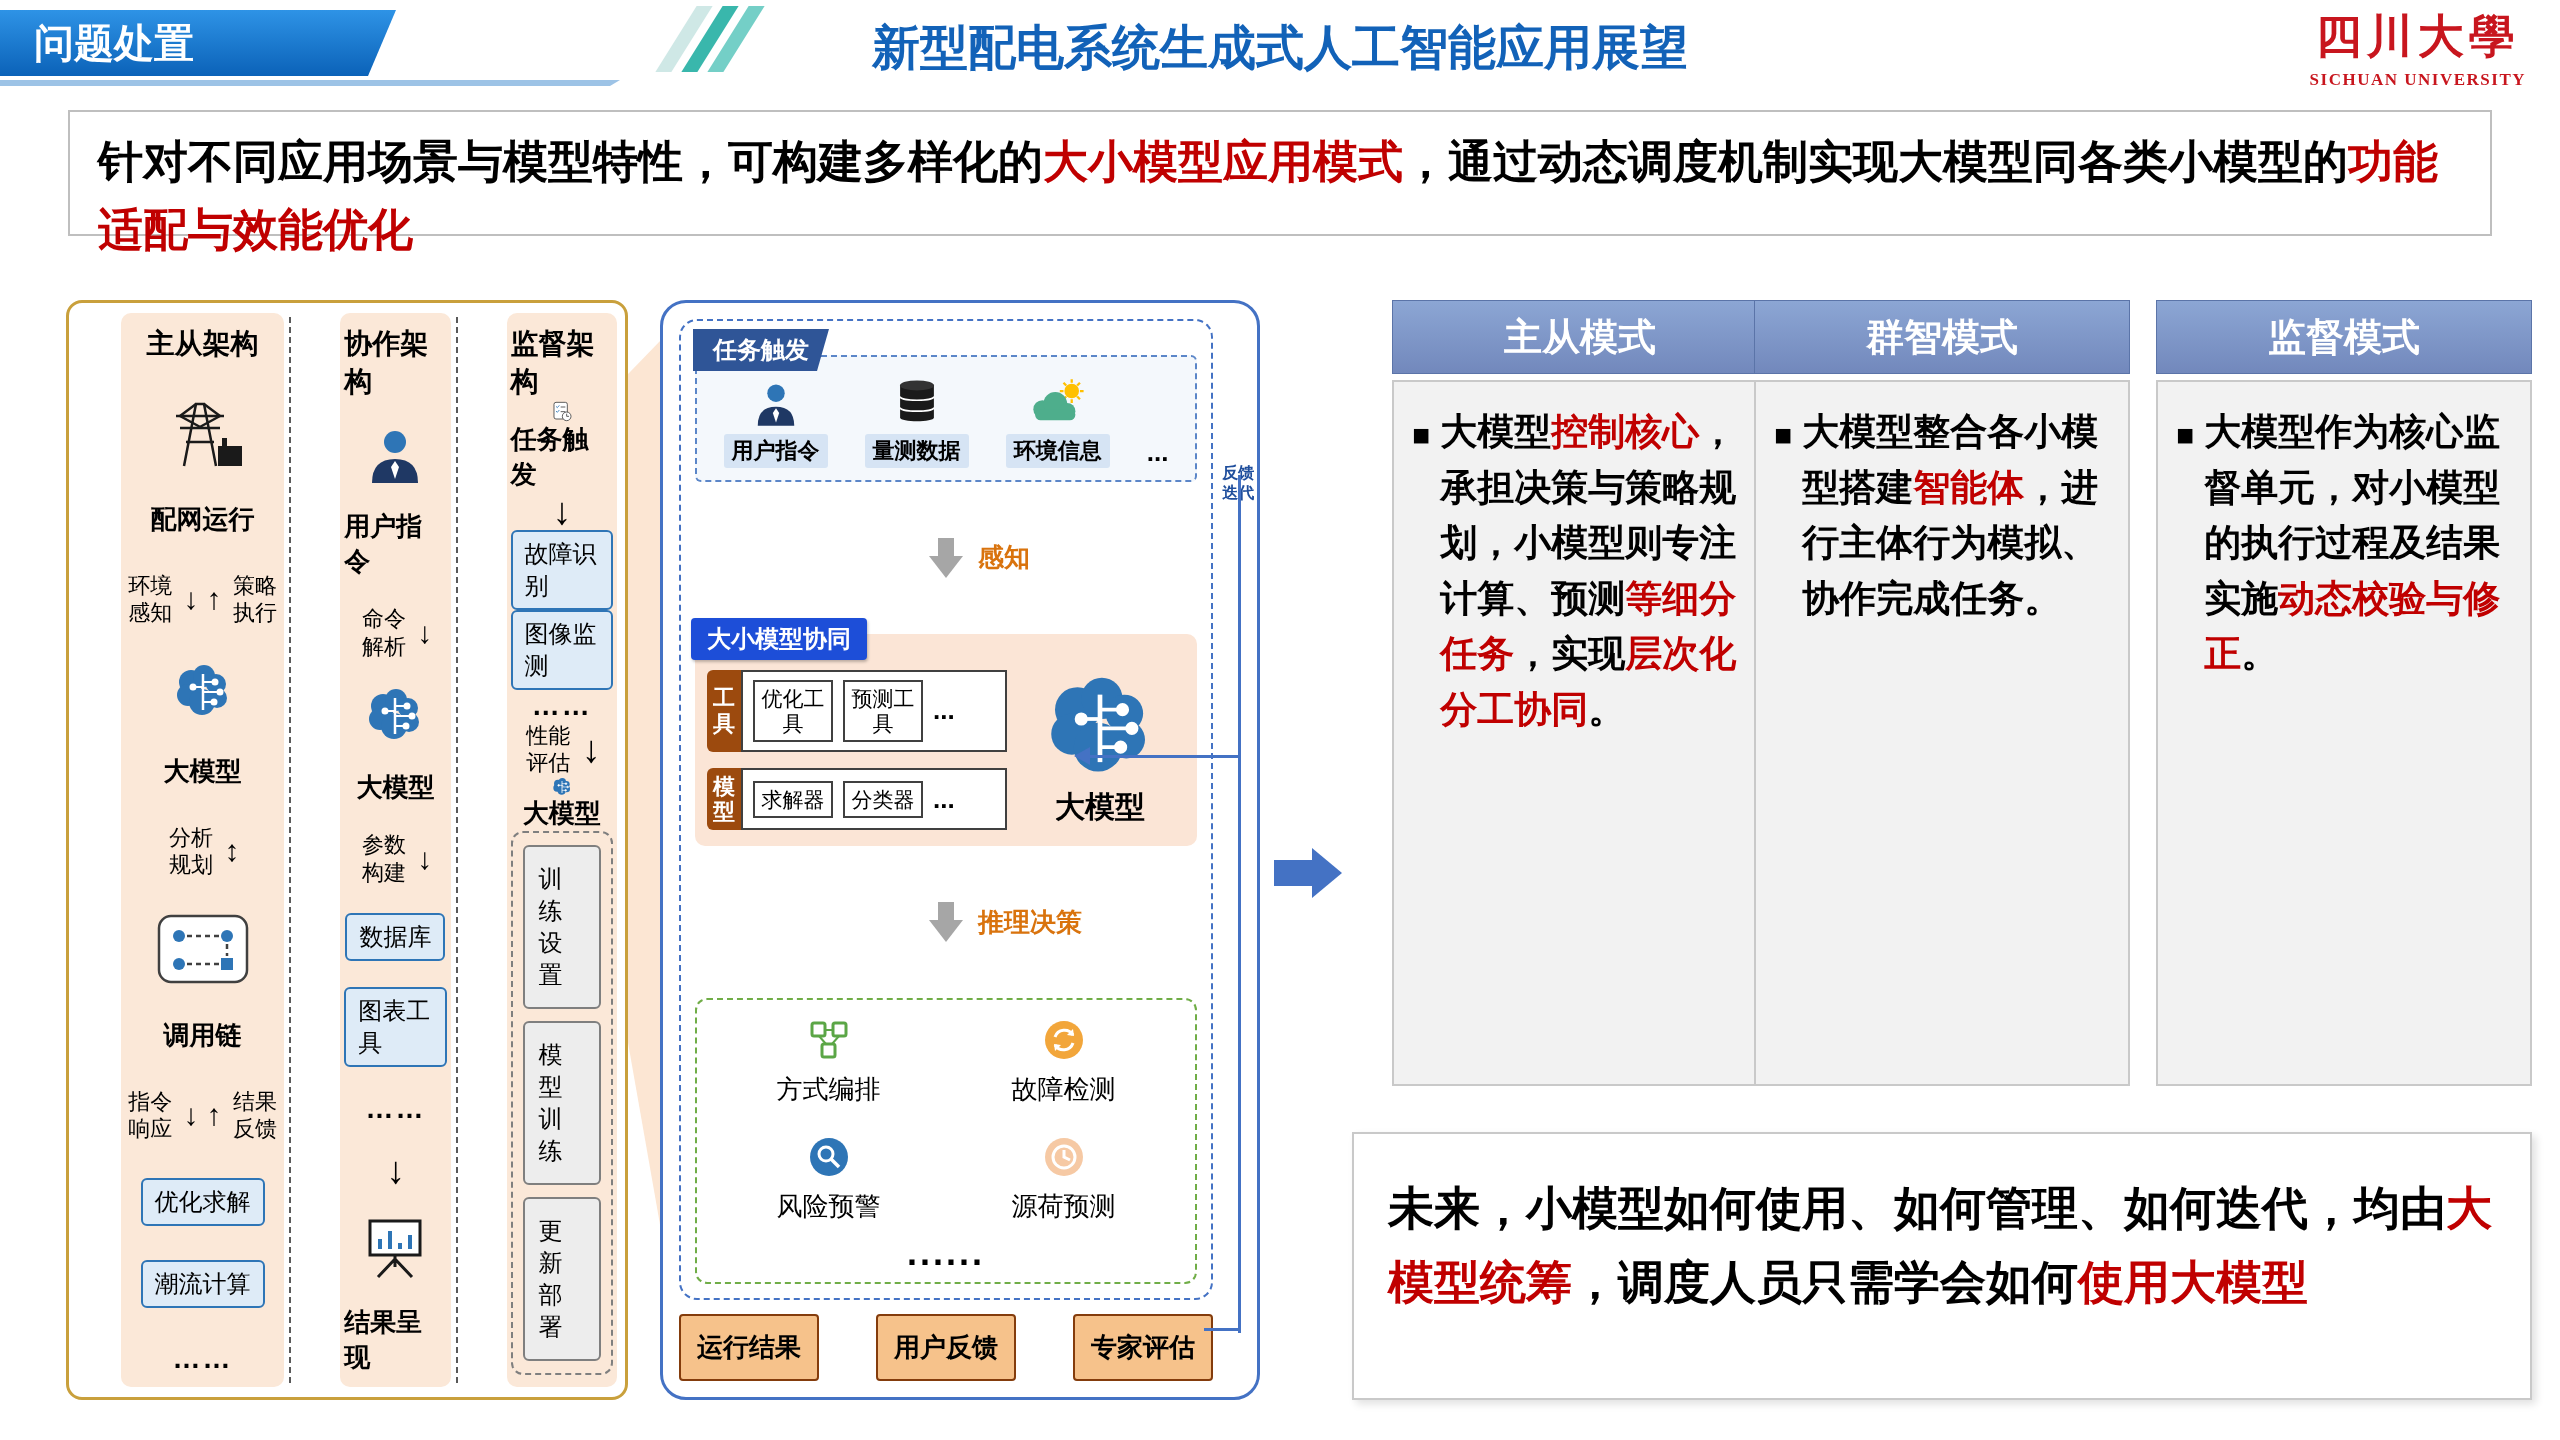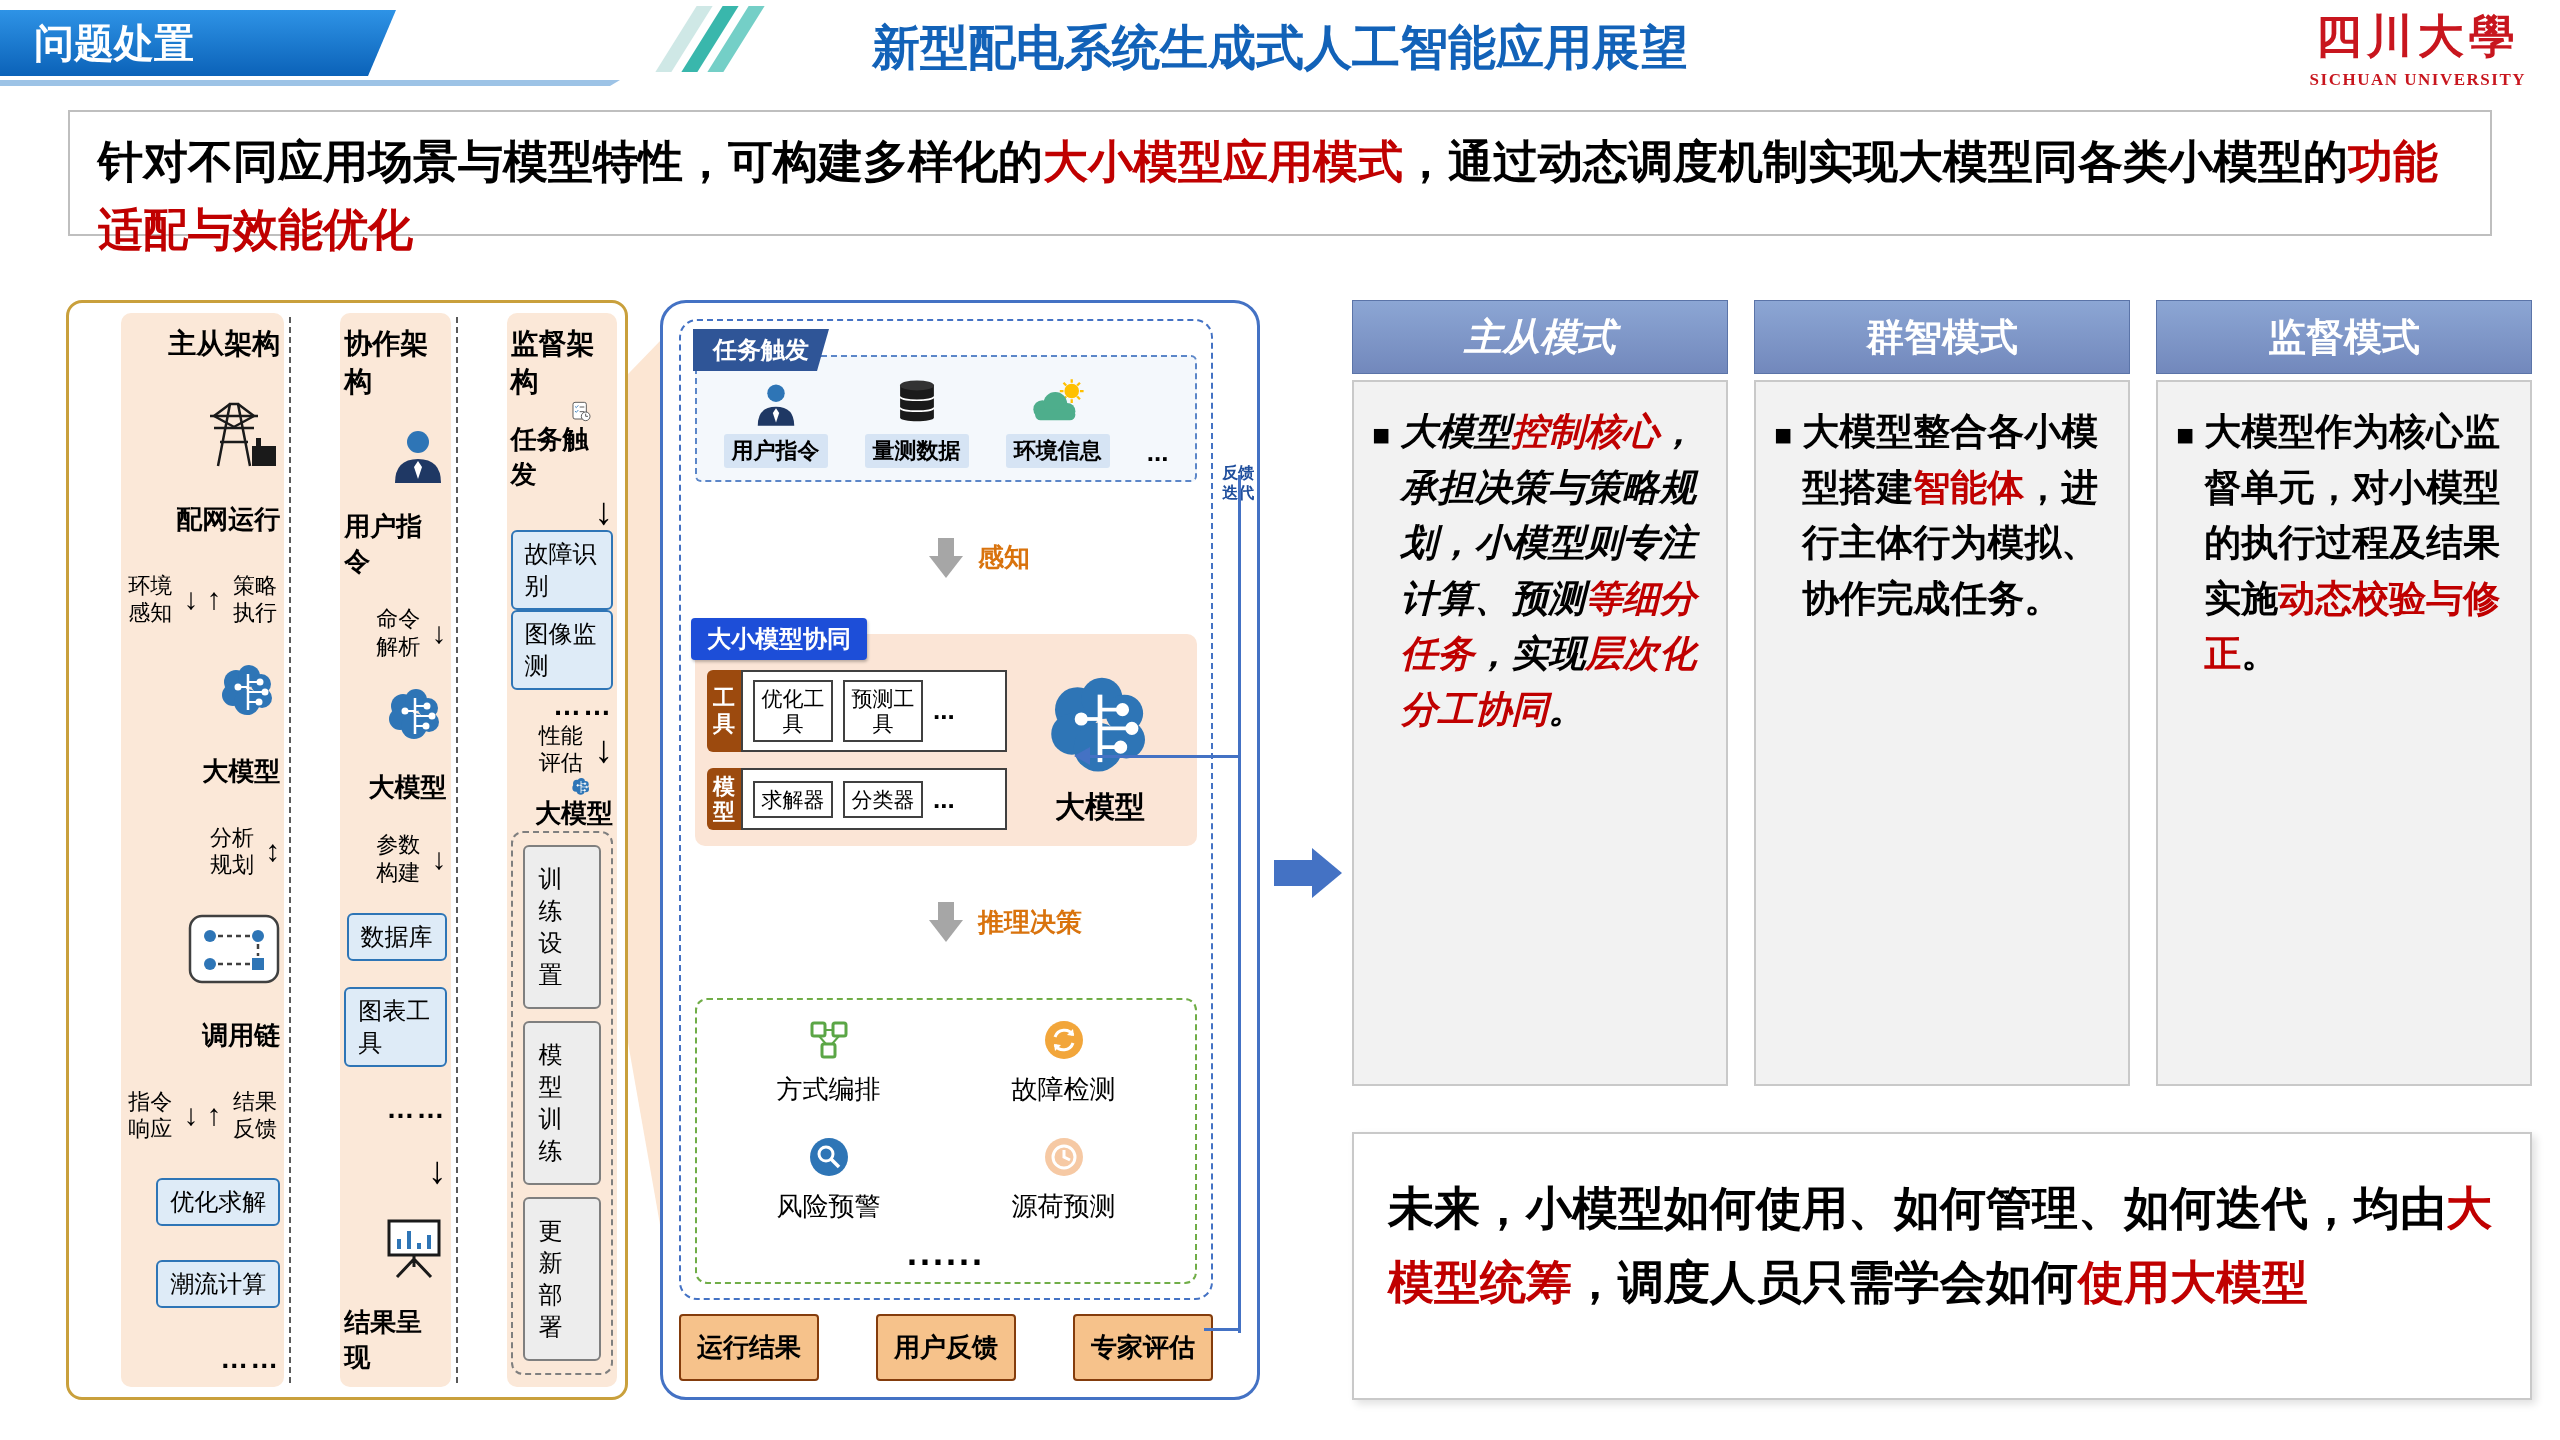--- a/index.html
+++ b/index.html
@@ -29,21 +29,21 @@
            padding:16px 28px; font-size:45px; font-weight:700; line-height:1.5; background:#fff; }
 
   
   .glow { position:absolute; left:585px; top:310px; width:105px; height:1085px;
           background:rgba(246,190,140,0.38); clip-path:polygon(0 10%,100% 0,100% 100%,0 45%); z-index:0; }
 
   
   .lpanel { position:absolute; left:66px; top:300px; width:562px; height:1100px; border:3px solid #C9A03C;
             border-radius:16px; background:#fff; padding:10px 8px; display:flex; z-index:1; }
   .lcol { flex:1; background:#FBE8D8; border-radius:10px; display:flex; flex-direction:column;
-          align-items:flex-end; justify-content:space-between; padding:12px 4px;margin-left:44px; }
+          align-items:center; justify-content:space-between; padding:12px 4px;margin-left:44px; }
   .ldivider { width:0; border-left:2px dashed #595959; margin:4px 5px; }
   .lcol-title { font-size:28px; font-weight:700; }
   .small2 { font-size:22px; width:2.3em; text-align:center; line-height:1.25; }
   .arr { font-size:30px; line-height:1; }
   .arr-lg { font-size:38px; line-height:1; }
   .bold-label { font-size:26px; font-weight:700; }
   .flow-row { display:flex; align-items:center; gap:8px; }
   .bluebox { background:#DEEBF7; border:2px solid #2E75B6; border-radius:6px; padding:6px 12px; font-size:24px; }
   .graybox { background:#EDEDED; border:2px solid #7F7F7F; border-radius:6px; padding:16px 14px; font-size:24px; }
   .train-wrap { border:2px dashed #7F7F7F; border-radius:12px; padding:12px 10px; display:flex;
@@ -99,21 +99,21 @@
              border-bottom:9px solid transparent; border-right:16px solid #4472C4; }
   .fb-hline2 { position:absolute; right:19px; top:1025px; width:34px; height:3px; background:#4472C4; }
 
   
   .flow-arrow { position:absolute; left:1274px; top:848px; display:flex; align-items:center; z-index:2; }
   .fa-stem { width:38px; height:26px; background:#4472C4; }
   .fa-head { width:0; height:0; border-top:25px solid transparent; border-bottom:25px solid transparent; border-left:30px solid #4472C4; }
 
   
   .card { position:absolute; top:300px; width:376px; }
-  .card1 { left:1352px;font-style:italic; } .card2 { left:1754px; } .card3 { left:2156px; }
+  .card1 { left:1392px; } .card2 { left:1754px; } .card3 { left:2156px; }
   .card-h { height:74px; background:linear-gradient(180deg,#8CA6D4,#7288BC); border:1px solid #5B74A8;
             display:flex; align-items:center; justify-content:center; color:#fff; font-size:38px; font-weight:700; }
   .card-b { margin-top:6px; height:706px; background:#F2F2F2; border:2px solid #C9C9C9; padding:22px 18px;
             font-size:37px; font-weight:700; line-height:1.5; display:flex; gap:10px; }
   .card-bullet { flex:0 0 auto; font-size:30px; padding-top:8px; }
   .card-text { flex:1; }
 
   
   .bnote { position:absolute; left:1352px; top:1132px; width:1180px; height:268px; background:#fff; border:2px solid #C9C9C9;
            box-shadow:4px 4px 8px rgba(0,0,0,0.12); padding:38px 34px; font-size:46px; font-weight:700; line-height:1.6; }

